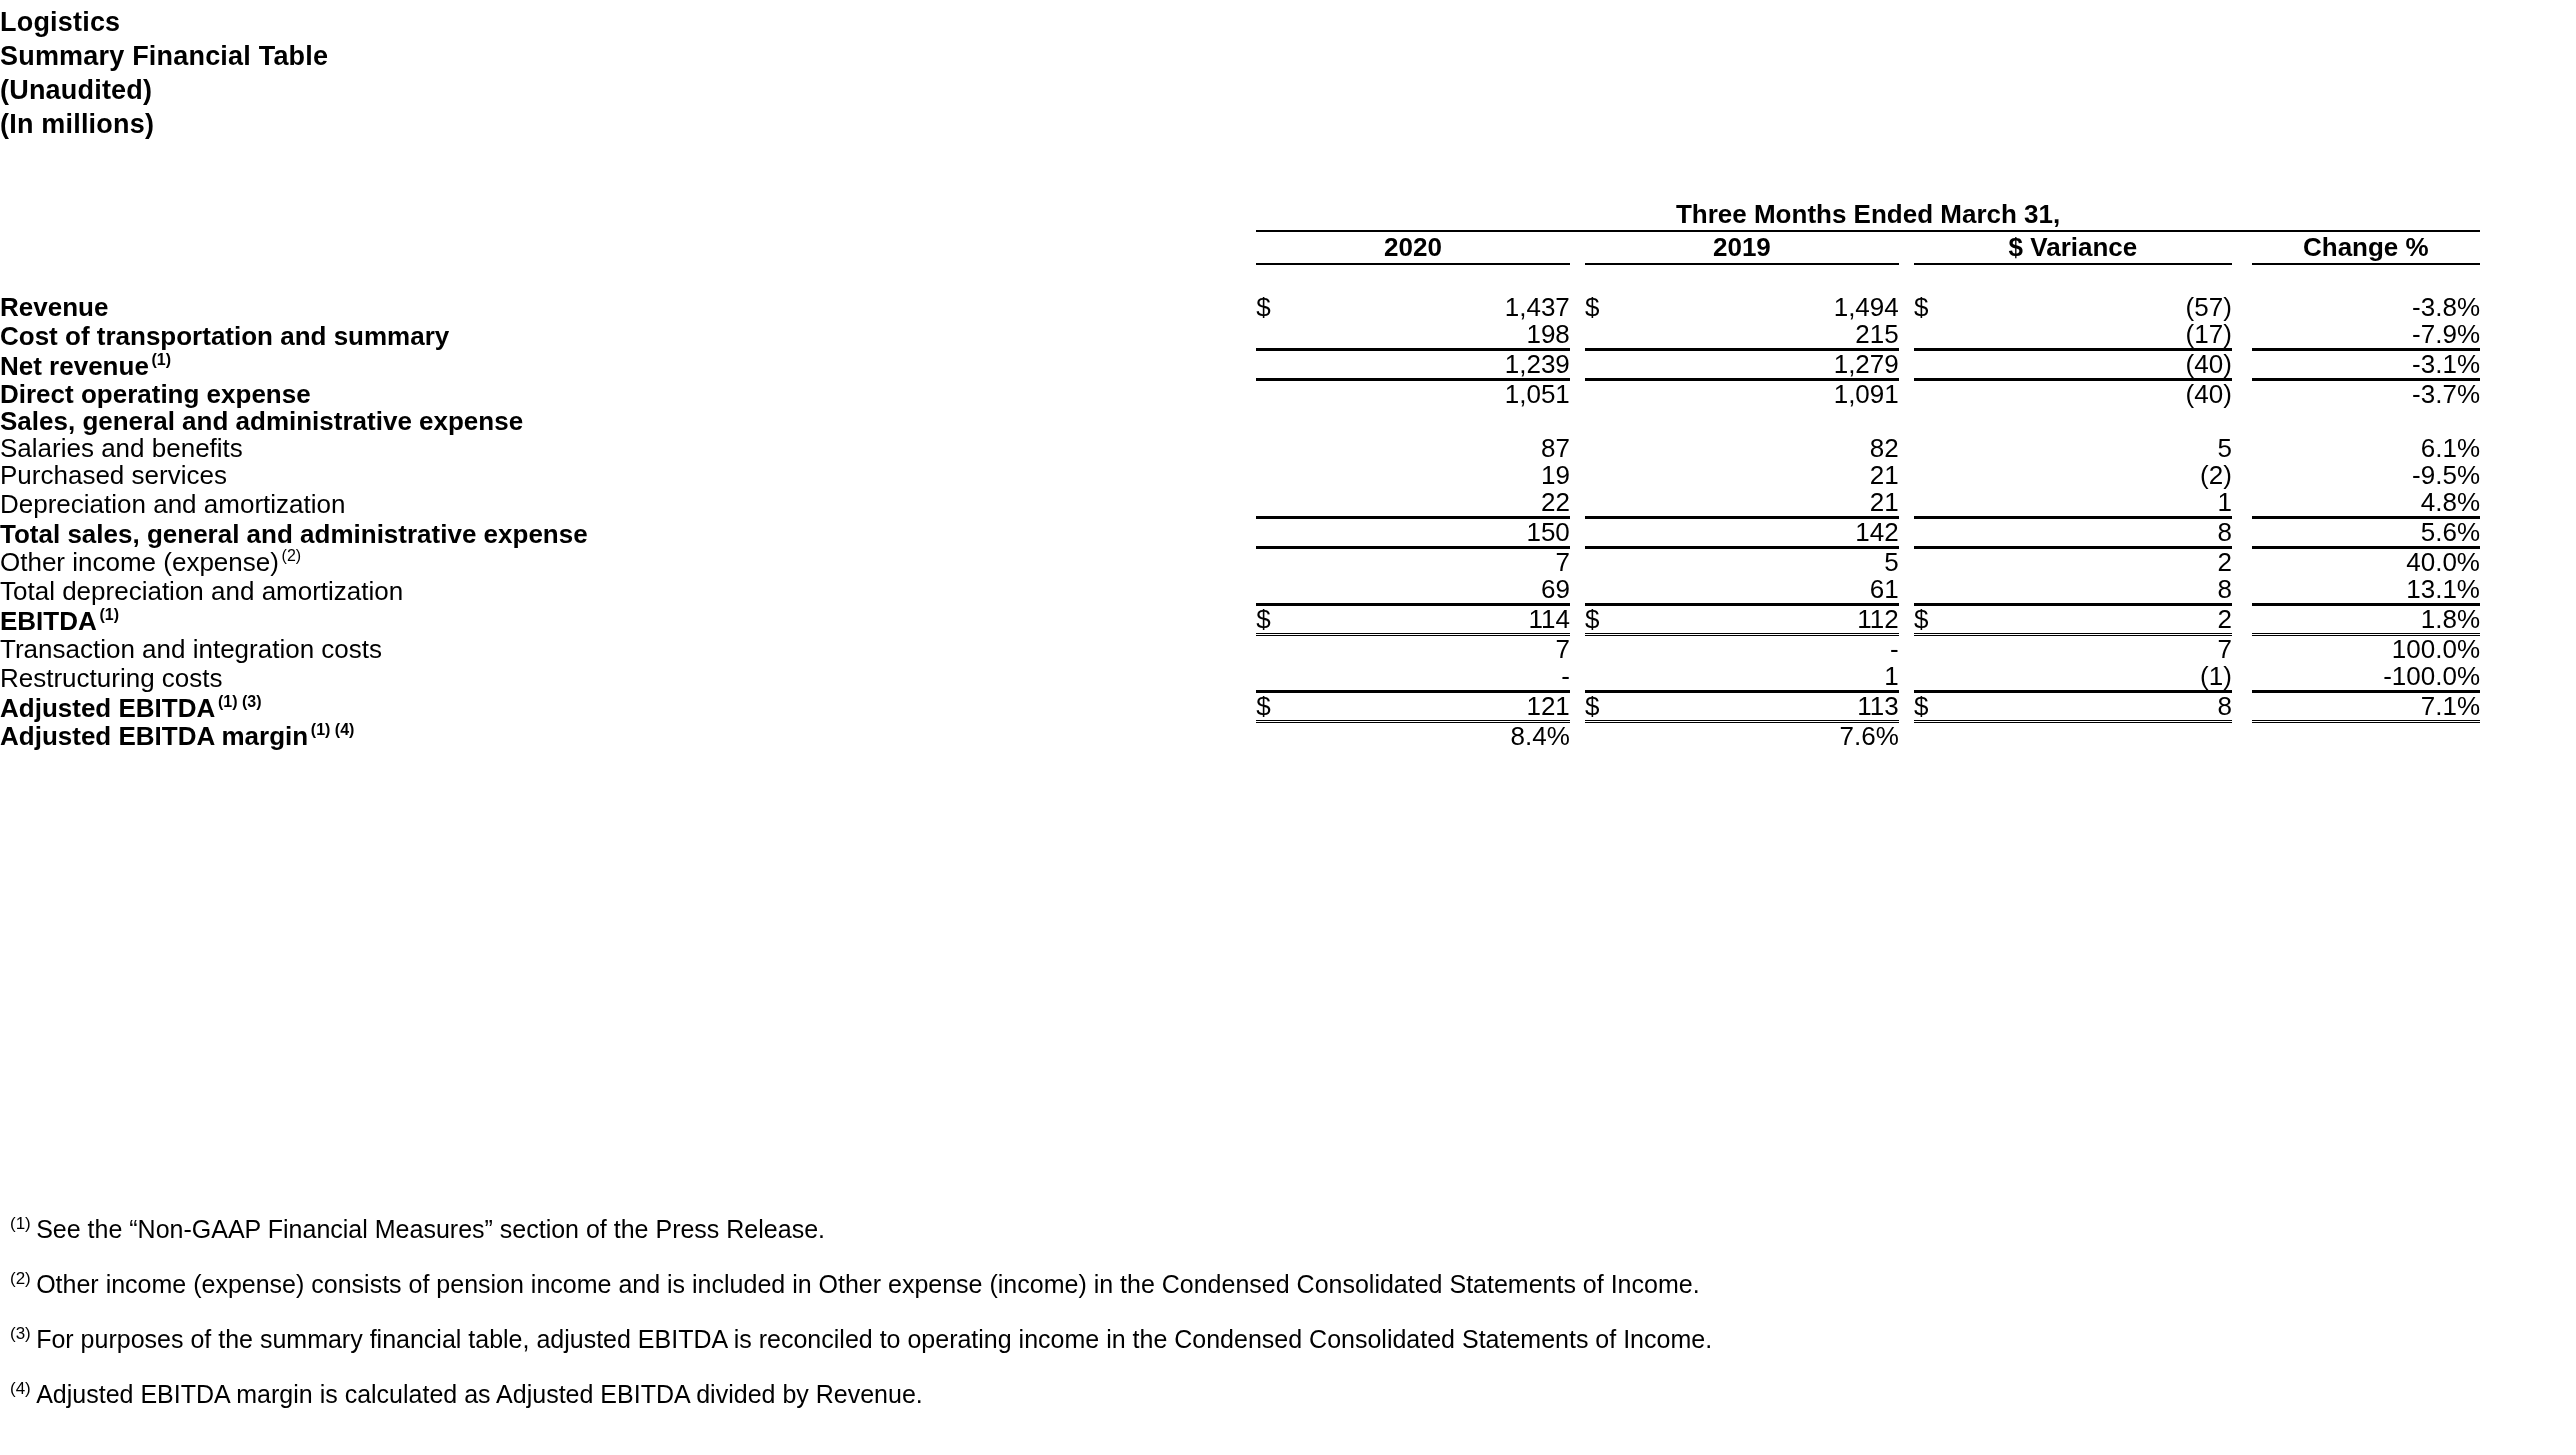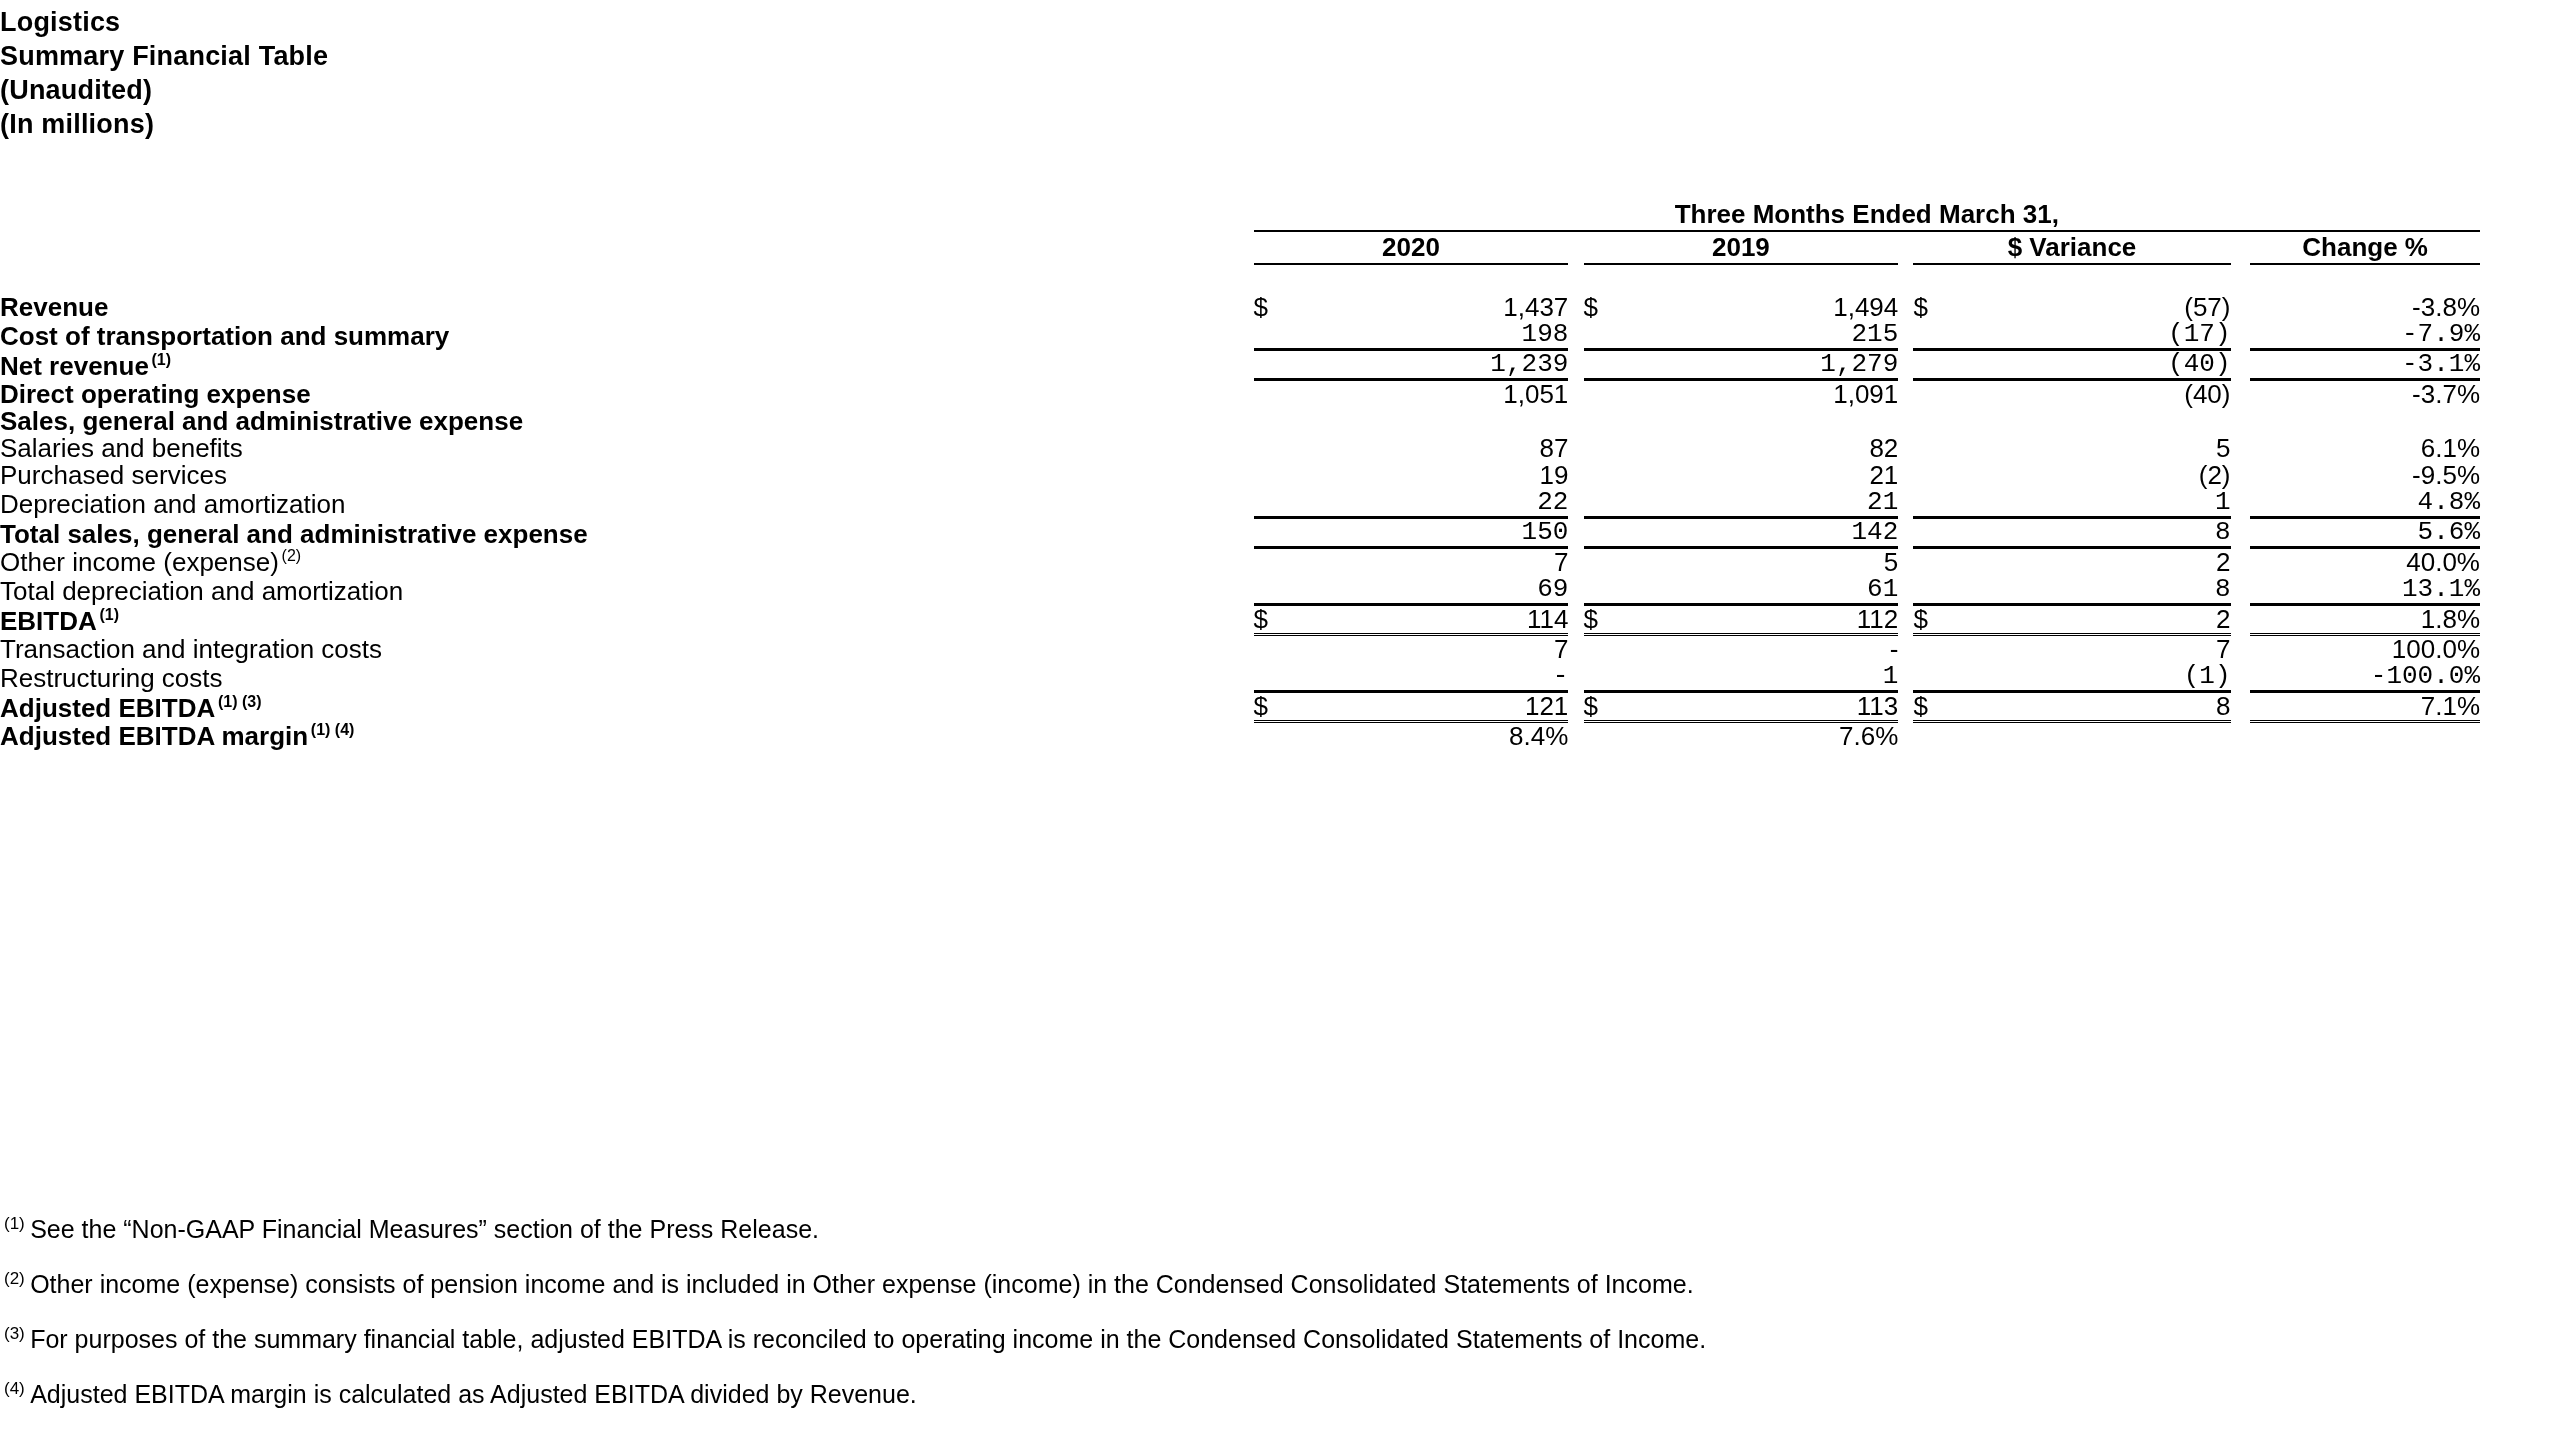--- a/index.html
+++ b/index.html
@@ -99,38 +99,38 @@
   .sym {
     text-align: left;
     font-size: 26px;
     line-height: 27px;
     padding-top: 8px;
     padding-bottom: 1.8px;
     padding-left: 7.2px;
   }
 
   
-  .ul-single { border-bottom: 3.6px solid #000; font-family: Liberation Mono, monospace; }
+  .ul-single { border-bottom: 3.6px solid #000; }
   .ul-double {
     border-bottom: 3.6px double #000;
     box-shadow: inset 0 -10px 0 -3.6px #fff, inset 0 -13.5px 0 -10px #000;
   }
 
   sup {
     font-size: 16px;
     vertical-align: super;
     line-height: 0;
   }
   .sup-gap { padding-left: 2.7px; }
 
   
   .footnotes {
     position: absolute;
     top: 1215px;
-    left: 4px;
+    left: 10px;
     width: 2284px;
   }
   .fn {
     font-size: 25px;
     line-height: 29px;
     padding-bottom: 26px;
     white-space: nowrap;
   }
   .fn sup { font-size: 17px; }
   .fn-text { padding-left: 5.4px; }

